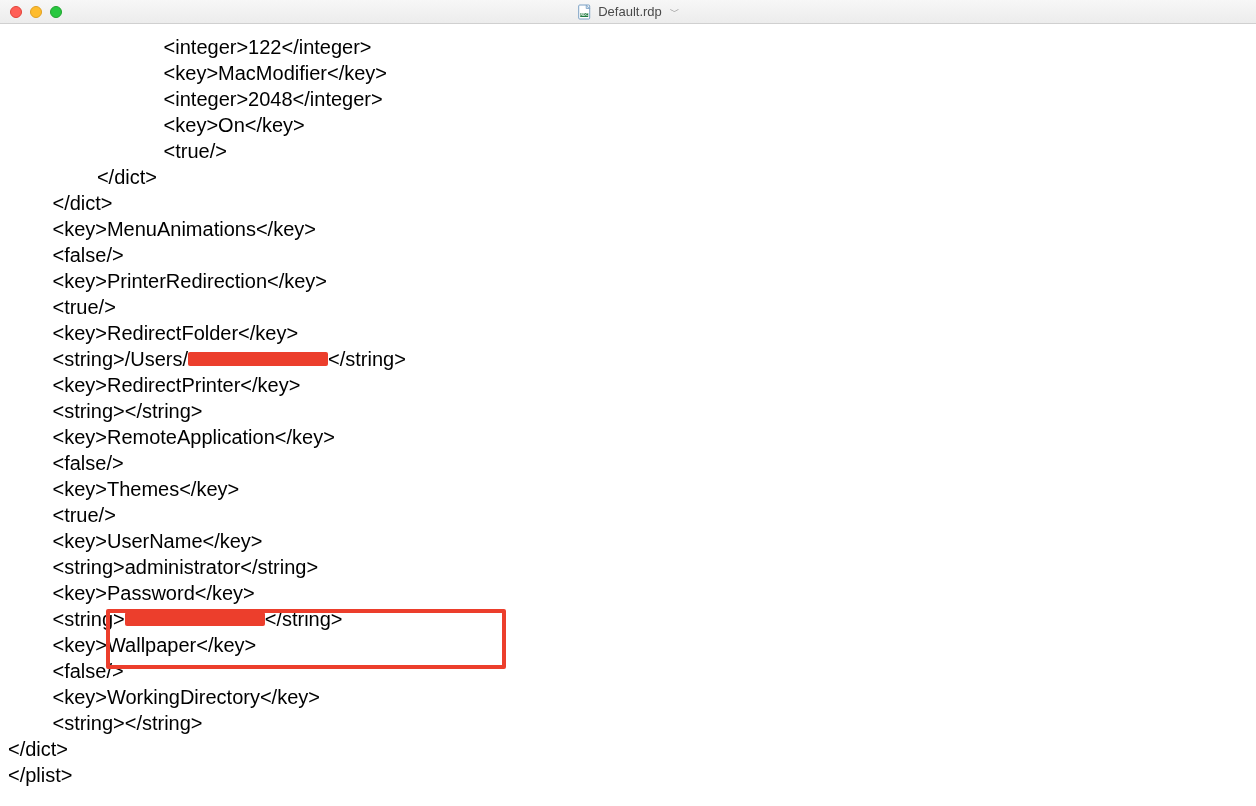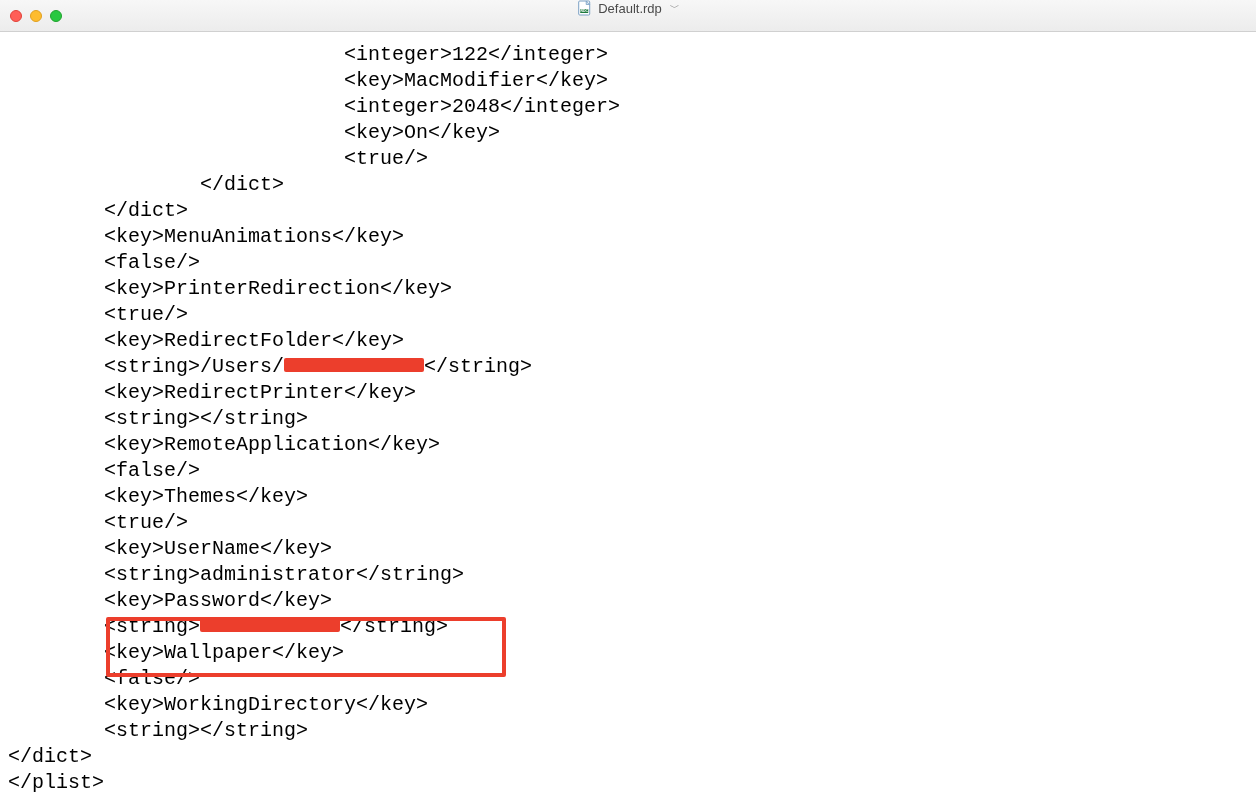--- a/index.html
+++ b/index.html
@@ -2,24 +2,25 @@
 <html><head>
   <meta charset="utf-8">
   <style>
     * { margin: 0; padding: 0; box-sizing: border-box; }
     html, body { width: 1256px; height: 806px; overflow: hidden; }
     body {
       font-family: -apple-system, BlinkMacSystemFont, "Helvetica Neue", sans-serif;
       background: #ffffff;
     }
     .title-bar {
-      height: 32px;
+      height: 24px;
       background: linear-gradient(to bottom, #f7f7f7 0%, #ececec 100%);
       border-bottom: 1px solid #d0d0d0;
       display: flex;
+      align-items: center;
       position: relative;
     }
     .traffic-lights {
       display: flex;
       align-items: center;
       gap: 8px;
       padding-left: 10px;
     }
     .traffic-dot {
       width: 12px;
@@ -46,21 +47,21 @@
       align-items: center;
       justify-content: center;
     }
     .chev {
       color: #8a8a8a;
       font-size: 10px;
       margin-left: 2px;
     }
     .code-area {
       padding: 10px 8px 8px 8px;
-      font-family: Liberation Mono, monospace;
+      font-family: Liberation Sans, sans-serif;
       font-size: 20px;
       line-height: 26px;
       color: #000000;
       white-space: pre;
       position: relative;
     }
     .redact1, .redact2 {
       display: inline-block;
       vertical-align: middle;
       background: #ec3e2c;

